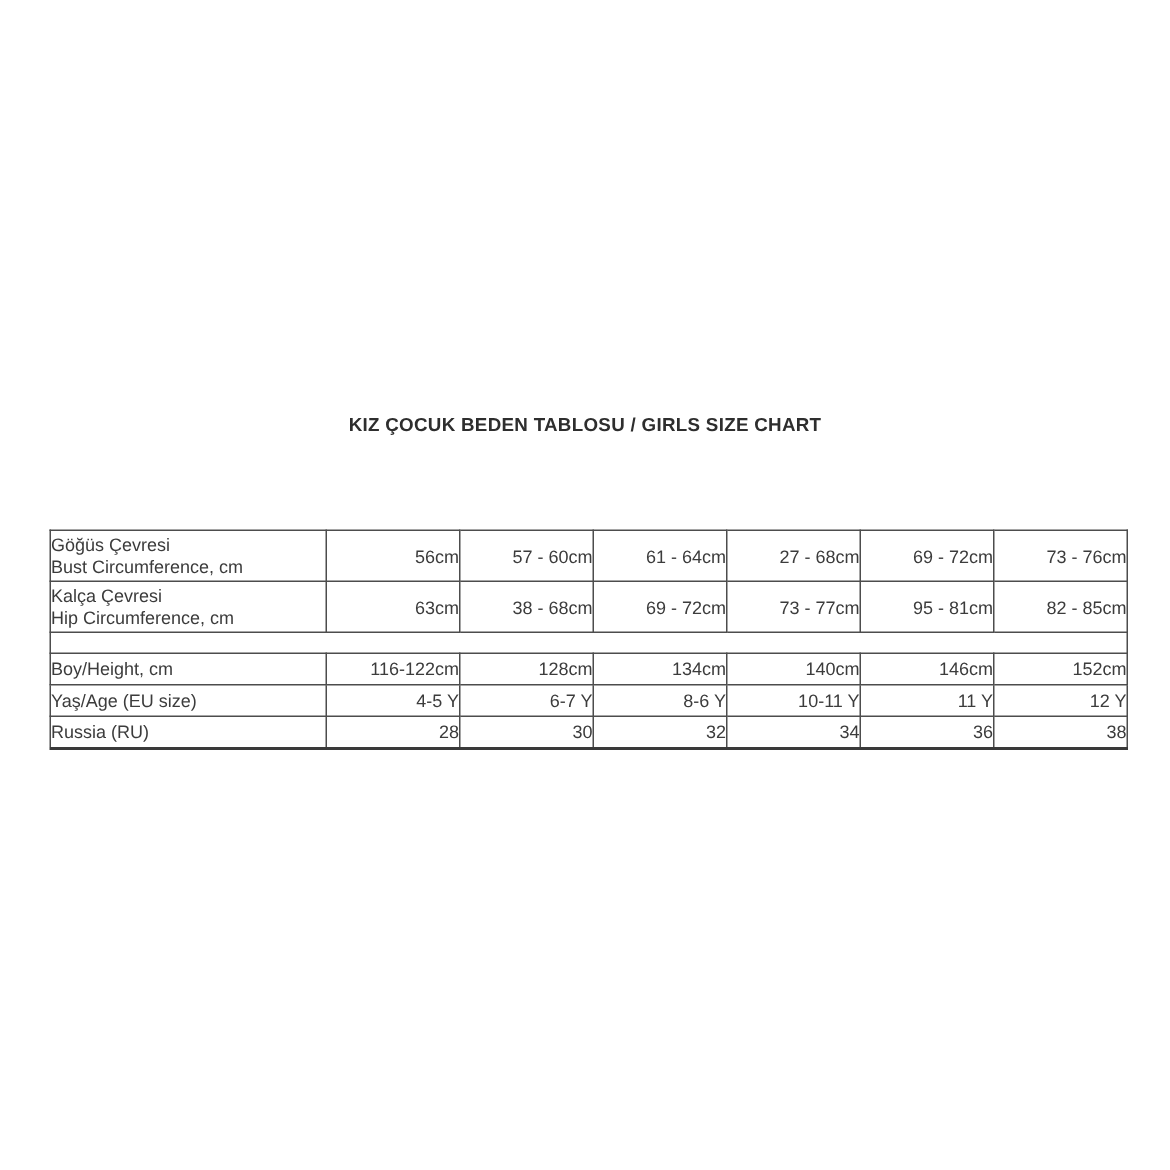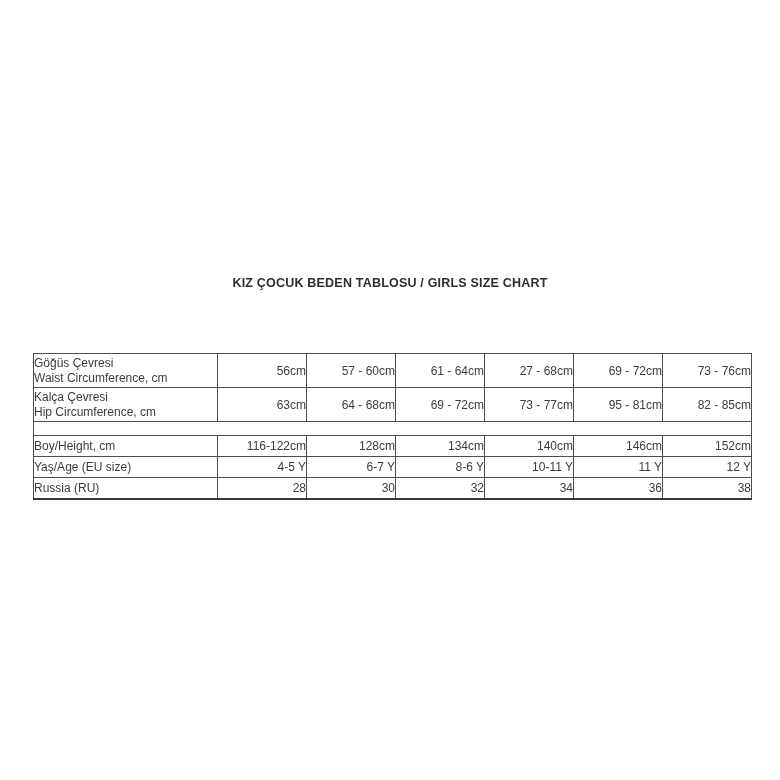--- a/index.html
+++ b/index.html
@@ -79,38 +79,38 @@
         <col class="value-col">
       <col class="value-col">
         <col class="value-col">
         <col class="value-col">
     </colgroup>
     <tbody>
 
       <tr class="m-row">
         <td class="label-cell">
           <span class="line">Göğüs Çevresi</span>
-          <span class="line">Waist Circumference, cm</span>
+          <span class="line">Bust Circumference, cm</span>
         </td>
         <td class="value-cell">56cm</td>
         <td class="value-cell">57 - 60cm</td>
         <td class="value-cell">61 - 64cm</td>
         <td class="value-cell">27 - 68cm</td>
         <td class="value-cell">69 - 72cm</td>
         <td class="value-cell">73 - 76cm</td>
       </tr>
 
 
       <tr class="m-row">
         <td class="label-cell">
           <span class="line">Kalça Çevresi</span>
           <span class="line">Hip Circumference, cm</span>
         </td>
         <td class="value-cell">63cm</td>
-        <td class="value-cell">64 - 68cm</td>
+        <td class="value-cell">38 - 68cm</td>
         <td class="value-cell">69 - 72cm</td>
         <td class="value-cell">73 - 77cm</td>
         <td class="value-cell">95 - 81cm</td>
         <td class="value-cell">82 - 85cm</td>
       </tr>
 
       <tr class="spacer-row">
         <td colspan="7"></td>
       </tr>
 

